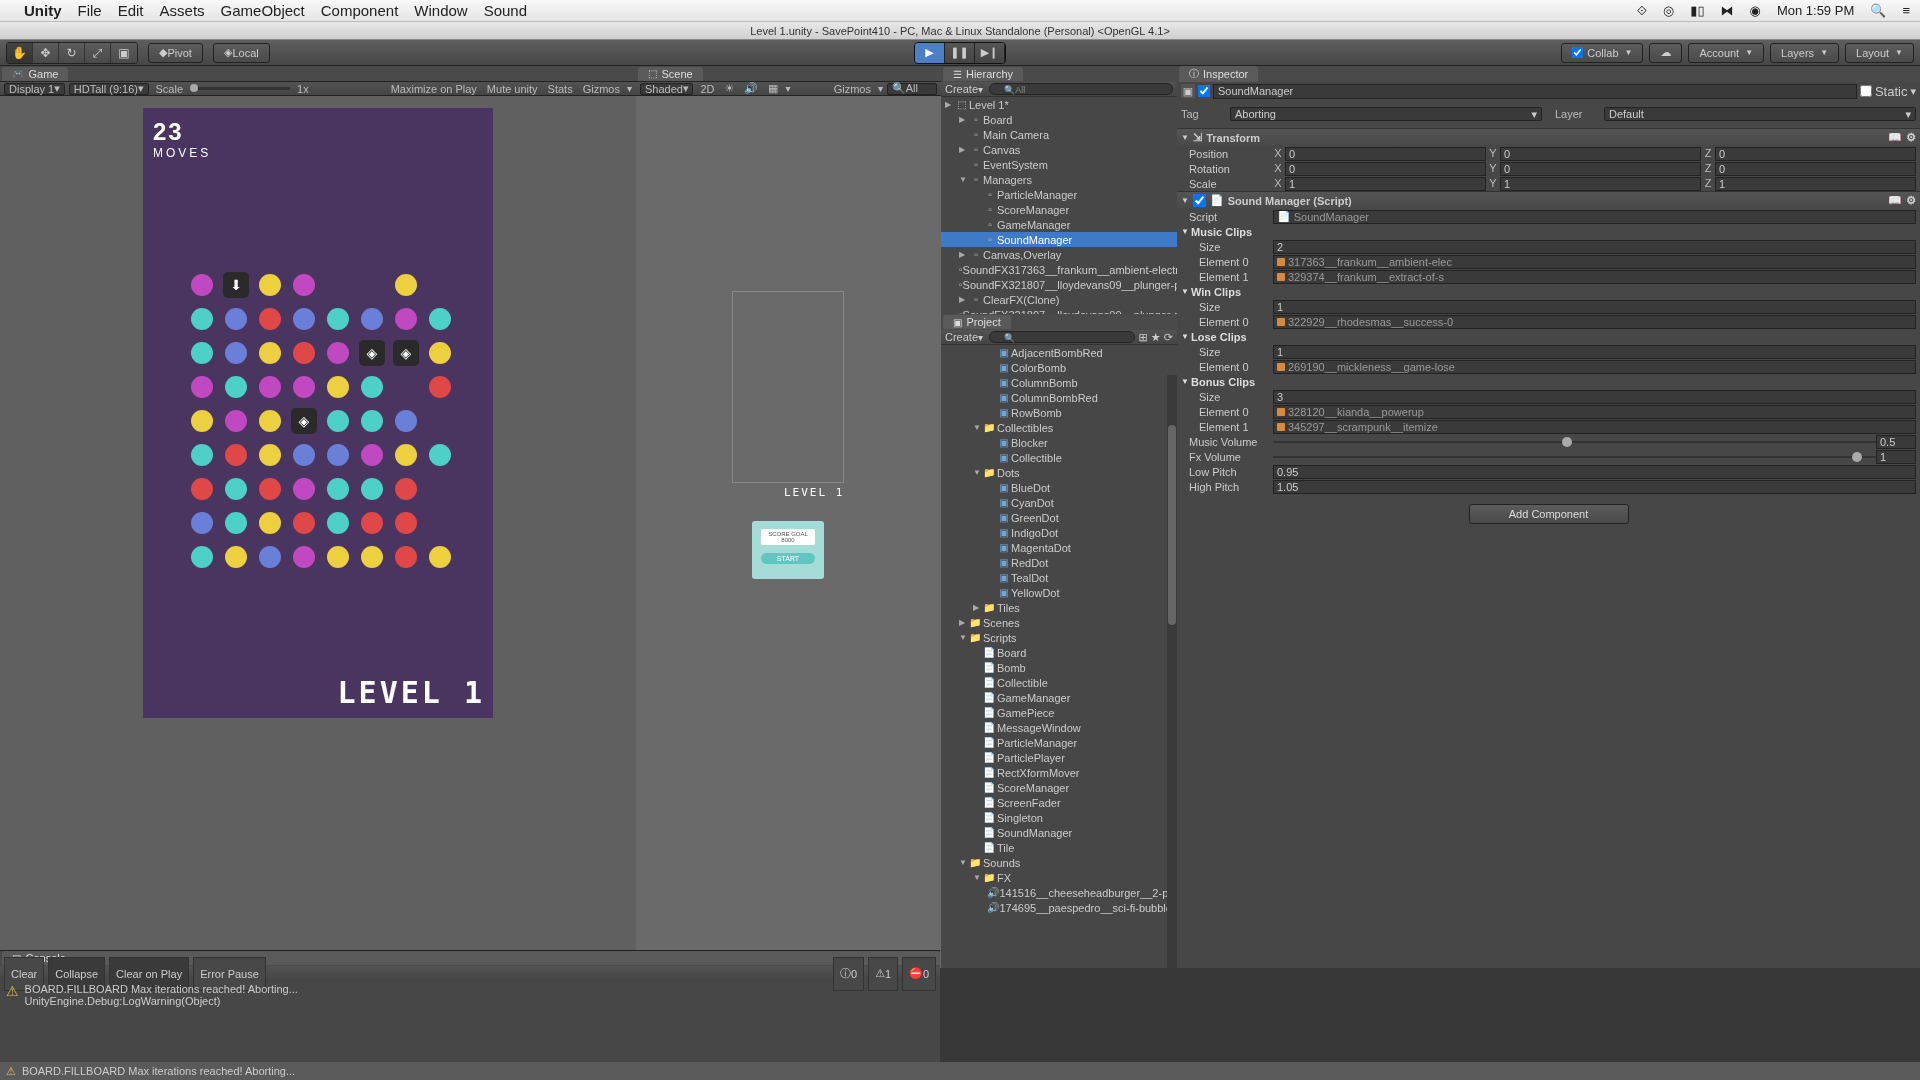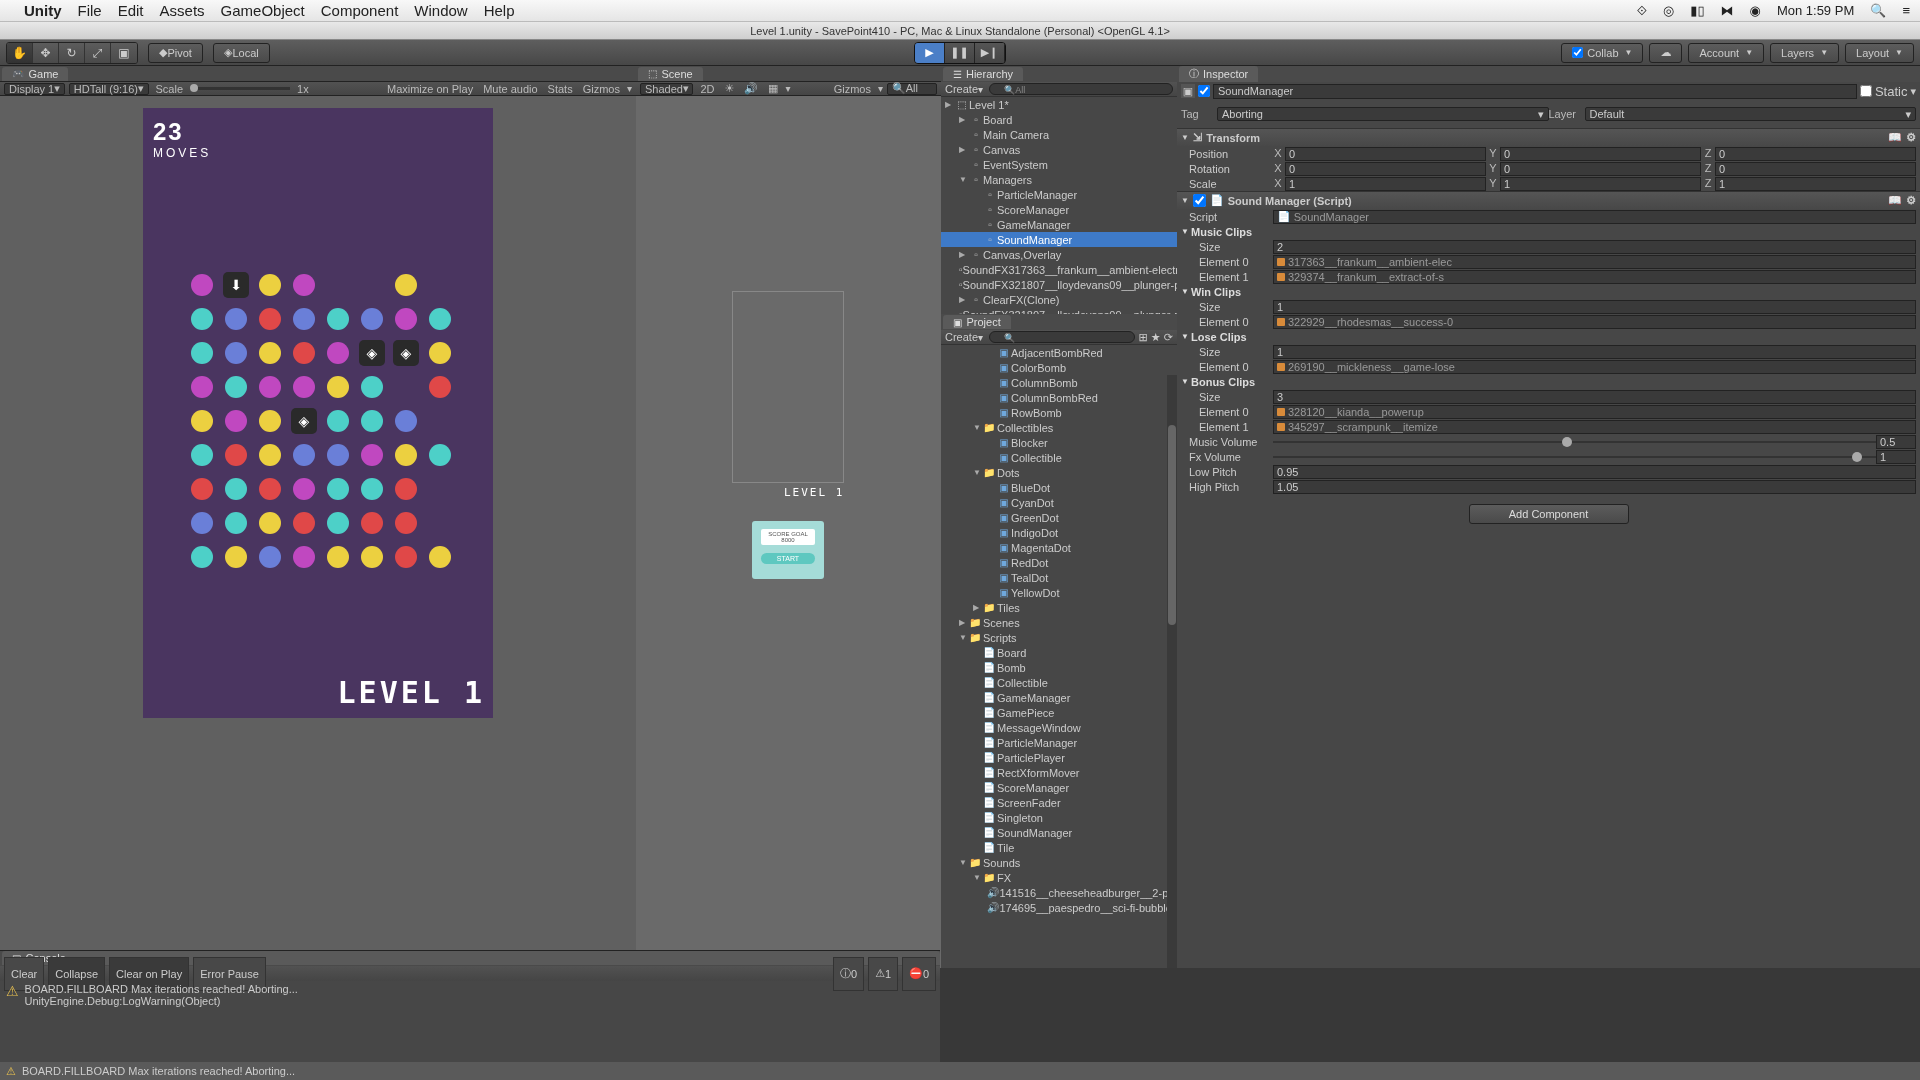--- a/index.html
+++ b/index.html
@@ -68,21 +68,21 @@
 .trow .ar{width:10px;display:inline-block;font-size:8px;color:#aaa}
 .trow .ic{width:14px;display:inline-flex;justify-content:center;font-size:10px}
 .trow .cube{color:#ccc}
 .trow .pref{color:#6fa8dc}
 .trow .fold{color:#b8b8b8}
 .insp{background:#474747;flex:1;overflow:auto;font-size:11px}
 .ihdr{height:18px;display:flex;align-items:center;padding:2px 4px;gap:3px}
 .ihdr input[type=checkbox]{width:12px;height:12px}
 .ihdr .name{background:#3a3a3a;border:1px solid #222;flex:1;height:15px;padding:0 4px;color:#ccc}
 .ihdr .static{font-size:13px}
-.irow{display:flex;align-items:center;height:28px;padding:0 4px;gap:0}
+.irow{display:flex;align-items:center;height:28px;padding:0 4px;gap:13px}
 .irow .lbl{width:36px;color:#bbb}
 .irow .dd2{flex:1;background:#3a3a3a;border:1px solid #222;height:14px;padding:0 4px;color:#ccc;border-radius:2px;display:flex;align-items:center;justify-content:space-between}
 .comp{border-top:1px solid #333}
 .comphdr{height:17px;background:linear-gradient(#555,#484848);display:flex;align-items:center;padding:0 4px;gap:4px;font-weight:700}
 .comphdr .ar{font-size:8px;width:8px}
 .proprow{display:flex;align-items:center;height:15px;padding:0 4px}
 .proprow .pl{width:92px;padding-left:8px;color:#ccc}
 .proprow .pl2{width:92px;padding-left:18px;color:#ccc}
 .proprow .vg{flex:1;display:flex;gap:2px}
 .proprow .ax{color:#bbb;width:10px;text-align:center}
@@ -112,21 +112,21 @@
 
 <div class="macbar">
   <span class="apple"></span>
   <span class="mi bold">Unity</span>
   <span class="mi">File</span>
   <span class="mi">Edit</span>
   <span class="mi">Assets</span>
   <span class="mi">GameObject</span>
   <span class="mi">Component</span>
   <span class="mi">Window</span>
-  <span class="mi">Help</span>
+  <span class="mi">Sound</span>
   <span class="spacer"></span>
   <span class="ri">⟐</span>
   <span class="ri">◎</span>
   <span class="ri">▮▯</span>
   <span class="ri">⧓</span>
   <span class="ri">◉</span>
   <span class="ri">Mon 1:59 PM</span>
   <span class="ri">🔍</span>
   <span class="ri">≡</span>
 </div>
@@ -183,21 +183,21 @@
     <div class="subbar">
       <div class="dd"><span>Display 1</span> ▾</div>
       <div class="dd"><span>HDTall (9:16)</span> ▾</div>
       <span class="lbl">Scale</span>
       <div style="width:100px;height:3px;background:#333;position:relative">
           <div style="position:absolute;left:0;top:-3px;width:8px;height:8px;background:#aaa;border-radius:50%"></div>
         </div>
       <span class="lbl">1x</span>
       <span class="sp"></span>
       <span class="lbl">Maximize on Play</span>
-      <span class="lbl">Mute audio</span>
+      <span class="lbl">Mute unity</span>
       <span class="lbl">Stats</span>
       <span class="lbl">Gizmos</span> ▾
     </div>
     <div class="gamev">
       <div class="gamec">
         <div class="moves">
           <div class="n">23</div>
           <div class="t">MOVES</div>
         </div>
         <div class="board" id="board">

